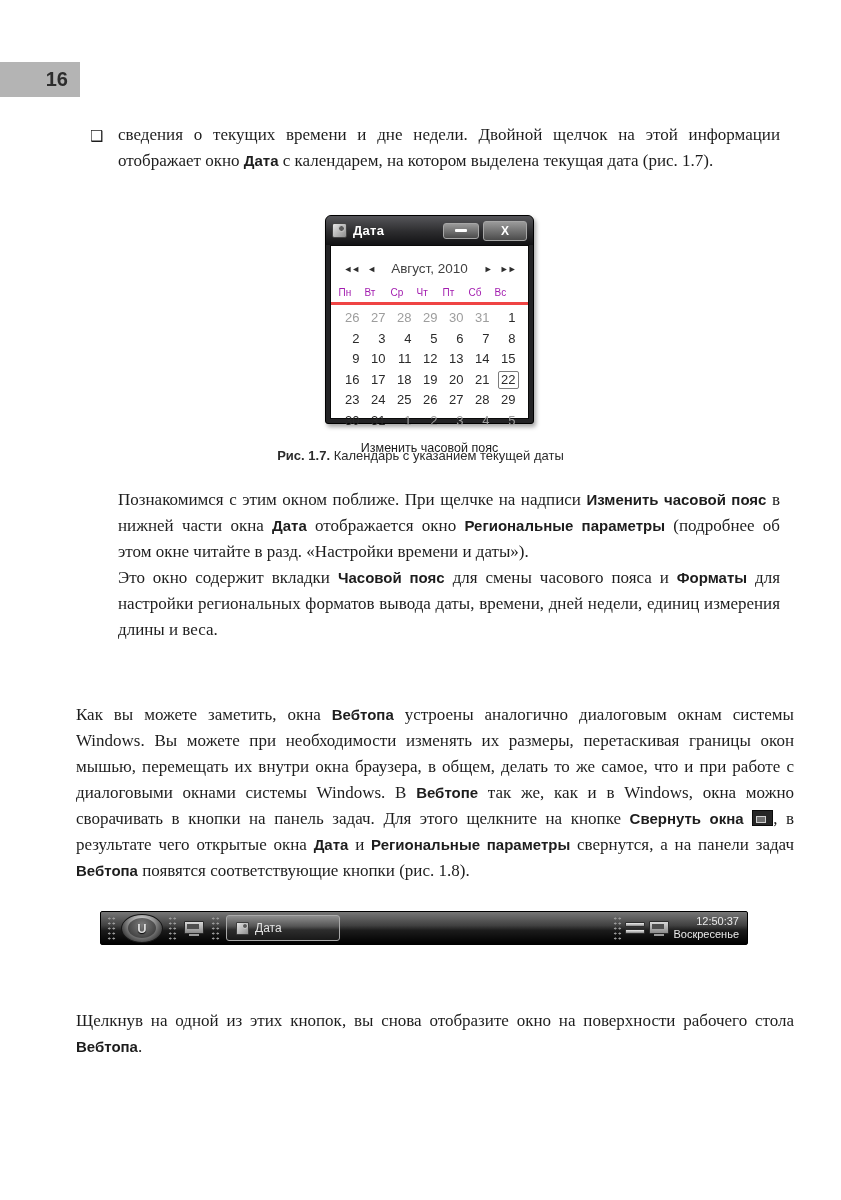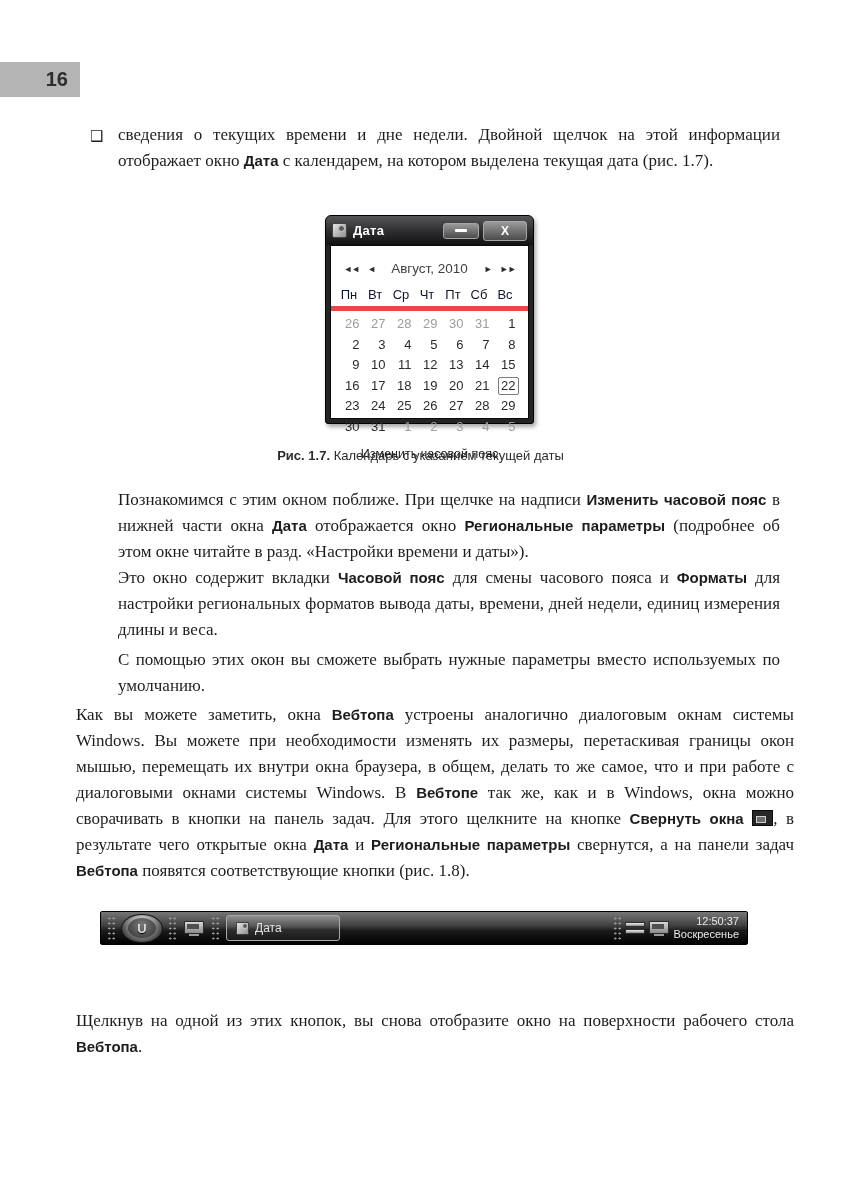--- a/index.html
+++ b/index.html
@@ -41,22 +41,22 @@
       color:#fff;display:flex;align-items:center;justify-content:center;font:700 11px "Liberation Sans",sans-serif;cursor:default;}
   .btn-min{width:34px;height:14px;}
   .btn-min .glyph{display:block;width:12px;height:3px;background:#fff;border-radius:1px;}
   .btn-close{width:42px;height:18px;font-size:12px;}
   .cal-body{position:absolute;left:4px;right:4px;top:29px;bottom:4px;background:#fff;border:1px solid #0a0a0a;
       padding-top:15px;box-sizing:border-box;font-family:"Liberation Sans",sans-serif;}
   .cal-nav{display:flex;justify-content:center;align-items:center;color:#2e2e2e;}
   .cal-nav .arrow{font-size:9px;letter-spacing:-1px;color:#2e2e2e;padding:0 4px;}
   .cal-month{font-size:13.5px;color:#414141;margin:0 12px;}
   .cal-weekdays{display:flex;justify-content:center;margin-top:11px;padding-bottom:4px;}
-  .wd{width:26px;text-align:center;padding-right:5px;font-size:13px;color:#0f172a;box-sizing:border-box;}
-  .cal-grid{border-top:5px solid #ef4444;padding-top:3px;}
+  .wd{width:26px;text-align:left;padding-right:5px;font-size:10px;color:#a21caf;box-sizing:border-box;}
+  .cal-grid{border-top:3px solid #ef4444;padding-top:3px;}
   .cal-week{display:flex;justify-content:center;}
   .day{width:26px;height:20.5px;line-height:20.5px;text-align:right;padding-right:5px;font-size:13px;
       color:#2a2a2a;box-sizing:border-box;cursor:default;}
   .day.m{color:#9d9d9d;}
   .day span{display:inline-block;line-height:15px;}
   .day.s span{border:1px solid #7c7c7c;border-radius:2px;padding:0 2px 1px 2px;margin-right:-3px;}
   .cal-footer{margin-top:10px;text-align:center;font-size:12.5px;color:#1b1b1b;cursor:default;}
 
   
   .taskbar{position:absolute;left:100px;top:911px;width:648px;height:34px;box-sizing:border-box;
@@ -204,21 +204,20 @@
       <div class="cal-footer">Изменить часовой пояс</div>
     </div>
   </div>
 
   <div class="caption" style="top:448px;">
     <span class="cb">Рис. 1.7.</span><span> Календарь с указанием текущей даты</span>
   </div>
 
   <div class="para p-indent" style="top:487px;">Познакомимся с этим окном поближе. При щелчке на надписи <span class="ui-term">Изменить часовой пояс</span> в нижней части окна <span class="ui-term">Дата</span> отображается окно <span class="ui-term">Региональные параметры</span> (подробнее об этом окне читайте в разд. «Настройки времени и даты»).</div>
   <div class="para p-indent" style="top:565px;">Это окно содержит вкладки <span class="ui-term">Часовой пояс</span> для смены часового пояса и <span class="ui-term">Форматы</span> для настройки региональных форматов вывода даты, времени, дней недели, единиц измерения длины и веса.</div>
-  <div class="para p-indent" style="top:647px;">С помощью этих окон вы сможете выбрать нужные параметры вместо используемых по умолчанию.</div>
   <div class="para p-full" style="top:702px;">Как вы можете заметить, окна <span class="ui-term">Вебтопа</span> устроены аналогично диалоговым окнам системы Windows. Вы можете при необходимости изменять их размеры, перетаскивая границы окон мышью, перемещать их внутри окна браузера, в общем, делать то же самое, что и при работе с диалоговыми окнами системы Windows. В <span class="ui-term">Вебтопе</span> так же, как и в Windows, окна можно сворачивать в кнопки на панель задач. Для этого щелкните на кнопке <span class="ui-term">Свернуть окна</span> <span class="inline-icon minimize-windows"></span>, в результате чего открытые окна <span class="ui-term">Дата</span> и <span class="ui-term">Региональные параметры</span> свернутся, а на панели задач <span class="ui-term">Вебтопа</span> появятся соответствующие кнопки (рис. 1.8).</div>
 
   <div class="taskbar">
     <span class="grip"></span>
     <span class="start-btn">
       <span class="start-ring">
         <span class="start-core">U</span>
       </span>
     </span>
     <span class="grip"></span>

